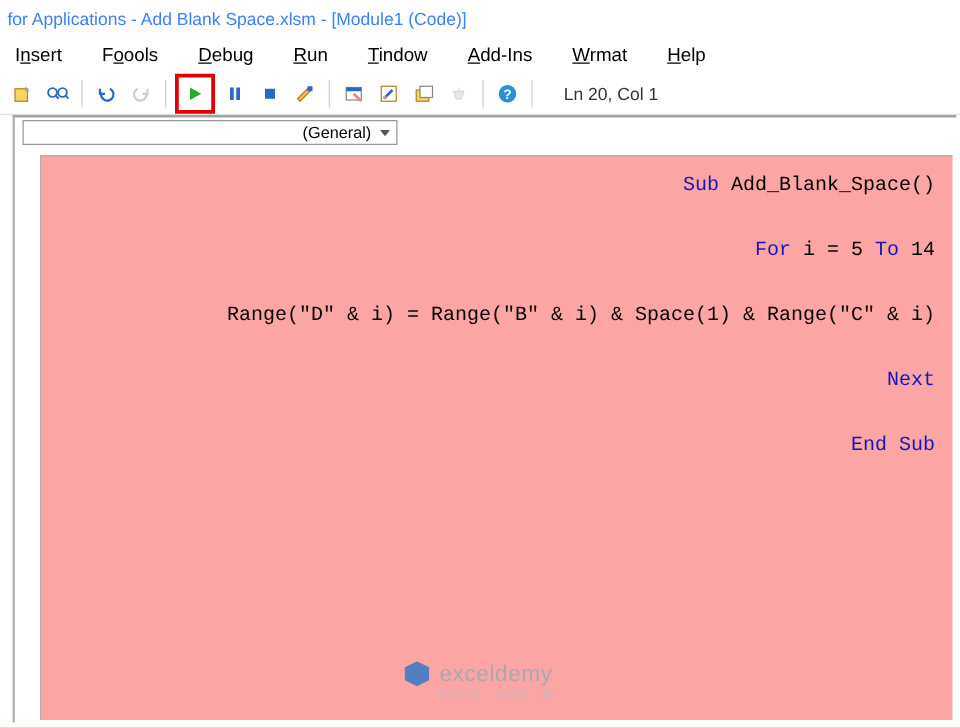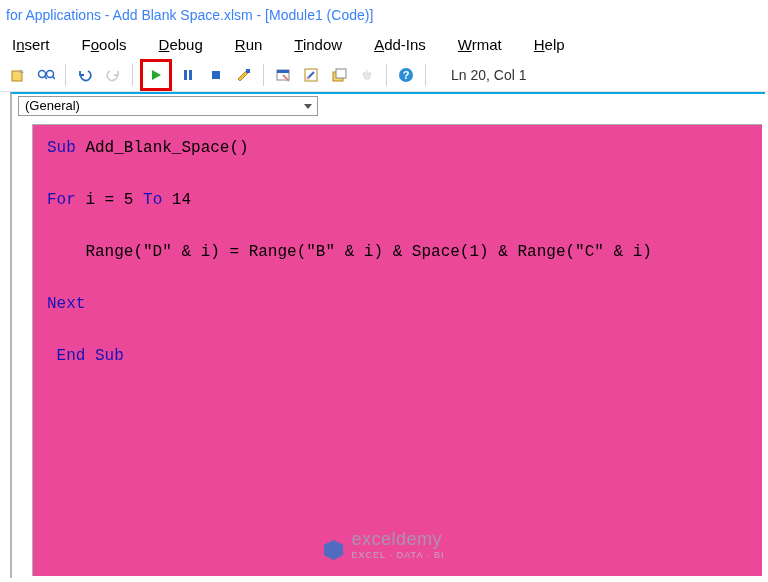--- a/index.html
+++ b/index.html
@@ -6,28 +6,28 @@
   body { font-family: "Segoe UI", Tahoma, sans-serif; font-size: 13px; background: #fff; color: #000; width: 768px; height: 582px; overflow: hidden; position: relative; }
   .titlebar { height: 30px; line-height: 30px; background: #fff; padding-left: 6px; font-size: 14px; color: #3b82f6; border-bottom: 0; }
   .menubar { height: 28px; display: flex; align-items: center; padding-left: 4px; gap: 16px; background: #fff; }
   .menubar .menu { padding: 4px 8px; cursor: default; font-size: 15px; }
   .menubar .menu .ul { text-decoration: underline; }
   .toolbar { height: 34px; display: flex; align-items: center; padding-left: 6px; gap: 4px; background: #fff; border-bottom: 1px solid #e2e2e2; }
   .tbtn { width: 24px; height: 24px; display: flex; align-items: center; justify-content: center; border-radius: 2px; }
   .highlight { border: 3px solid #e20000; padding: 1px; }
   .sep { width: 1px; height: 22px; background: #d0d0d0; margin: 0 3px; }
   .status-pos { font-size: 14px; color: #333; margin-left: 18px; }
-  .outer-border { position: absolute; top: 92px; left: 10px; right: 3px; bottom: 4px; border-top: 2px solid #0ea5e9; border-left: 2px solid #b5b5b5; background: #fff; }
+  .outer-border { position: absolute; top: 92px; left: 10px; right: 3px; bottom: 4px; border-top: 2px solid #a3a3a3; border-left: 2px solid #b5b5b5; background: #fff; text-align: right; }
   .dropdown-bar { height: 24px; display: flex; align-items: center; padding: 3px 4px 3px 6px; }
   .dropdown { height: 20px; line-height: 18px; border: 1px solid #999; background: #fff; padding: 0 20px 0 6px; font-size: 13px; position: relative; min-width: 300px; }
   .dropdown::after { content: ""; position: absolute; right: 5px; top: 7px; width: 0; height: 0; border-left: 4px solid transparent; border-right: 4px solid transparent; border-top: 5px solid #555; }
-  .code-frame { position: absolute; top: 30px; left: 20px; right: 3px; bottom: 2px; border: 1px solid #b0b0b0; border-right: none; border-bottom: none; background: #ec4899; }
+  .code-frame { position: absolute; top: 30px; left: 20px; right: 3px; bottom: 2px; border: 1px solid #b0b0b0; border-right: none; border-bottom: none; background: #fca5a5; }
   .code { padding: 10px 14px 4px 14px; font-family: Consolas, "Courier New", monospace; font-size: 16px; line-height: 26px; white-space: pre; color: #000; }
   .kw { color: #1414b7; }
-  .watermark { position: absolute; bottom: 22px; left: 50%; transform: translateX(-50%); display: flex; align-items: flex-end; gap: 8px; opacity: 0.8; }
+  .watermark { position: absolute; bottom: 22px; left: 50%; transform: translateX(-50%); display: flex; align-items: flex-start; gap: 8px; opacity: 0.8; }
   .watermark .logo-shape { width: 20px; height: 20px; background: #2a75c9; clip-path: polygon(50% 0, 100% 25%, 100% 75%, 50% 100%, 0 75%, 0 25%); position: relative; }
   .watermark .brand { font-size: 18px; font-weight: 500; color: #9aa6b3; letter-spacing: 0.5px; }
   .watermark .tag { font-size: 9px; color: #b5bec8; letter-spacing: 1px; }
   svg { display: block; }
 </style>
 </head>
 <body>
 
 <div class="titlebar">for Applications - Add Blank Space.xlsm - [Module1 (Code)]</div>
 

